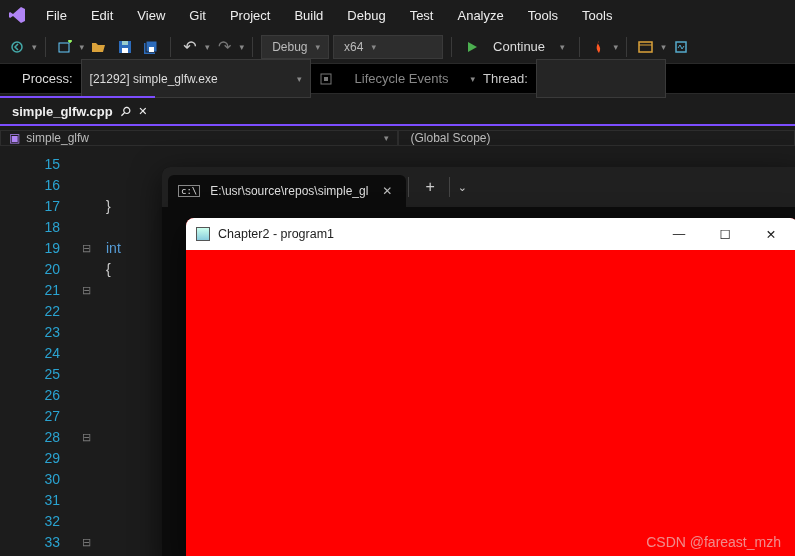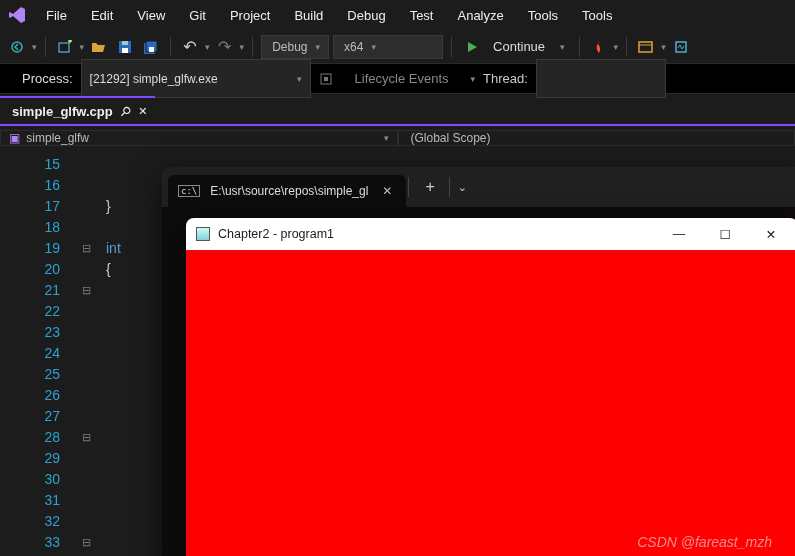--- a/index.html
+++ b/index.html
@@ -32,21 +32,21 @@
   .term-tab { display:flex; align-items:center; gap:10px; height:32px; padding:0 10px; background:#0c0c0c; border-radius:6px 6px 0 0; font-size:12px; color:#ddd; margin-top:8px;}
   .term-x { color:#bbb; padding:0 4px;}
   .term-add { color:#ccc; padding:0 14px; font-size:16px;}
   .term-chev { color:#ccc; padding:0 8px; font-size:11px;}
   
   .appwin { position:absolute; left:186px; top:218px; width:612px; height:340px; background:#ff0000; border-radius:8px 8px 0 0; box-shadow:0 10px 30px rgba(0,0,0,.6);}
   .appwin-title { display:flex; align-items:center; height:32px; background:#fff; border-radius:8px 8px 0 0; padding:0 4px 0 10px; font-size:12.5px; color:#222;}
   .appwin-ico { width:14px; height:14px; border:1px solid #555; margin-right:8px; background:linear-gradient(#cfe,#8cd);}
   .win-btns { margin-left:auto; display:flex;}
   .win-btn { width:46px; height:32px; display:flex; align-items:center; justify-content:center; color:#222;}
-  .watermark { position:absolute; right:23px; bottom:6px; color:rgba(230,230,230,.6); font-size:14px; font-style:italic;margin-left:48px;}
+  .watermark { position:absolute; right:14px; bottom:6px; color:rgba(230,230,230,.6); font-size:14px; margin-left:48px;}
   svg { display:block; }
 </style>
 </head>
 <body>
 
 <div class="menubar">
   <div class="vs-logo">
     <svg width="20" height="20" viewBox="0 0 20 20">
         <path d="M14 2 L18 4 L18 16 L14 18 L6 11 L3 13 L2 12 L2 8 L3 7 L6 9 L14 2 Z" fill="#b084f5"></path>
       </svg>

